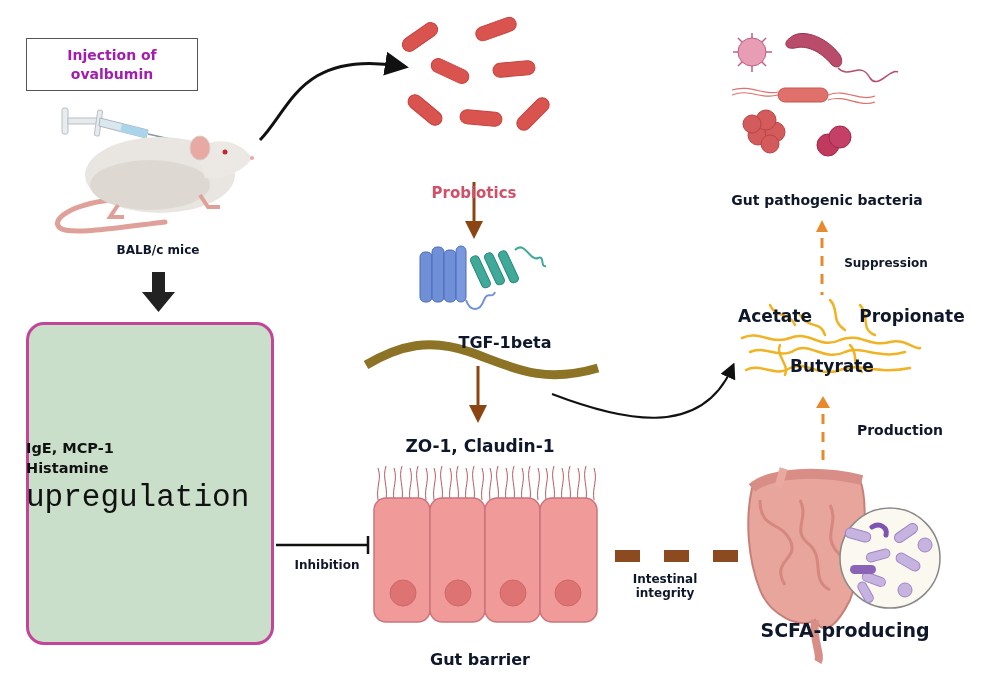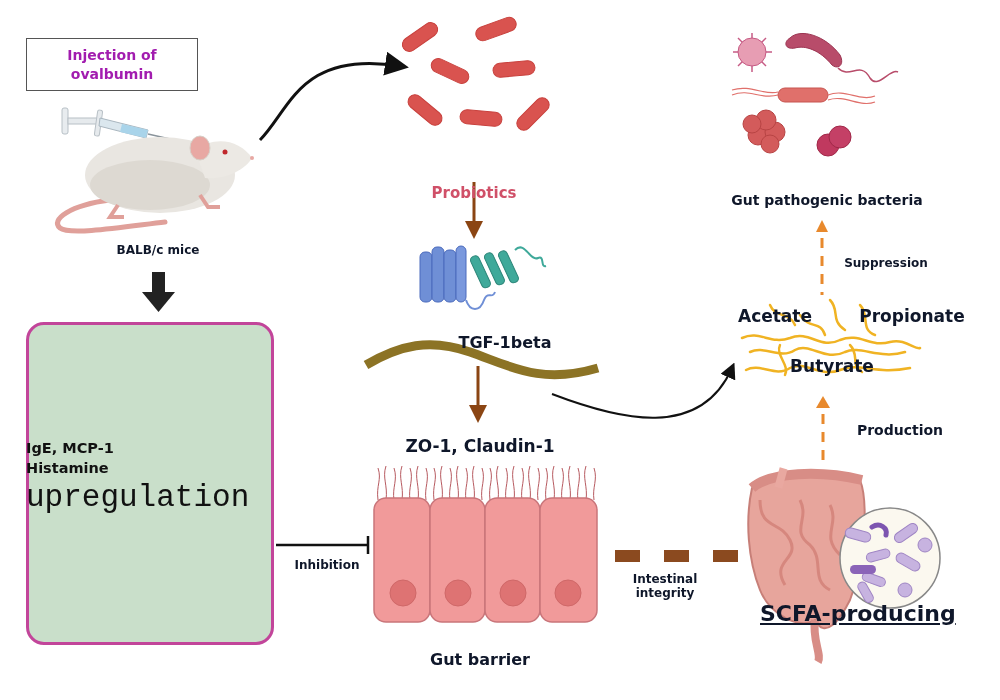--- a/index.html
+++ b/index.html
@@ -204,21 +204,21 @@
 
 <div class="lbl" style="left:390px;top:428px;width:180px;font-size:17px;margin-top:8px;">ZO-1, Claudin-1</div>
 
 <div class="lbl" style="left:420px;top:650px;width:120px;font-size:16px;">Gut barrier</div>
 
 <div class="lbl" style="left:620px;top:572px;width:90px;font-size:12px;line-height:14px;">
   <div>Intestinal</div>
   <div>integrity</div>
 </div>
 
-<div class="lbl" style="left:760px;top:602px;width:170px;font-size:22px;line-height:24px;text-decoration:underline;">
+<div class="lbl" style="left:760px;top:618px;width:170px;font-size:19px;line-height:24px;">
   <div>SCFA-producing</div>
 </div>
 
 <div class="lbl" style="left:722px;top:192px;width:210px;font-size:14px;">Gut pathogenic bacteria</div>
 
 <div class="lbl" style="left:836px;top:256px;width:100px;font-size:12px;">Suppression</div>
 
 <div class="lbl" style="left:730px;top:306px;width:90px;font-size:17px;">Acetate</div>
 <div class="lbl" style="left:852px;top:306px;width:120px;font-size:17px;">Propionate</div>
 <div class="lbl" style="left:782px;top:356px;width:100px;font-size:17px;">Butyrate</div>

